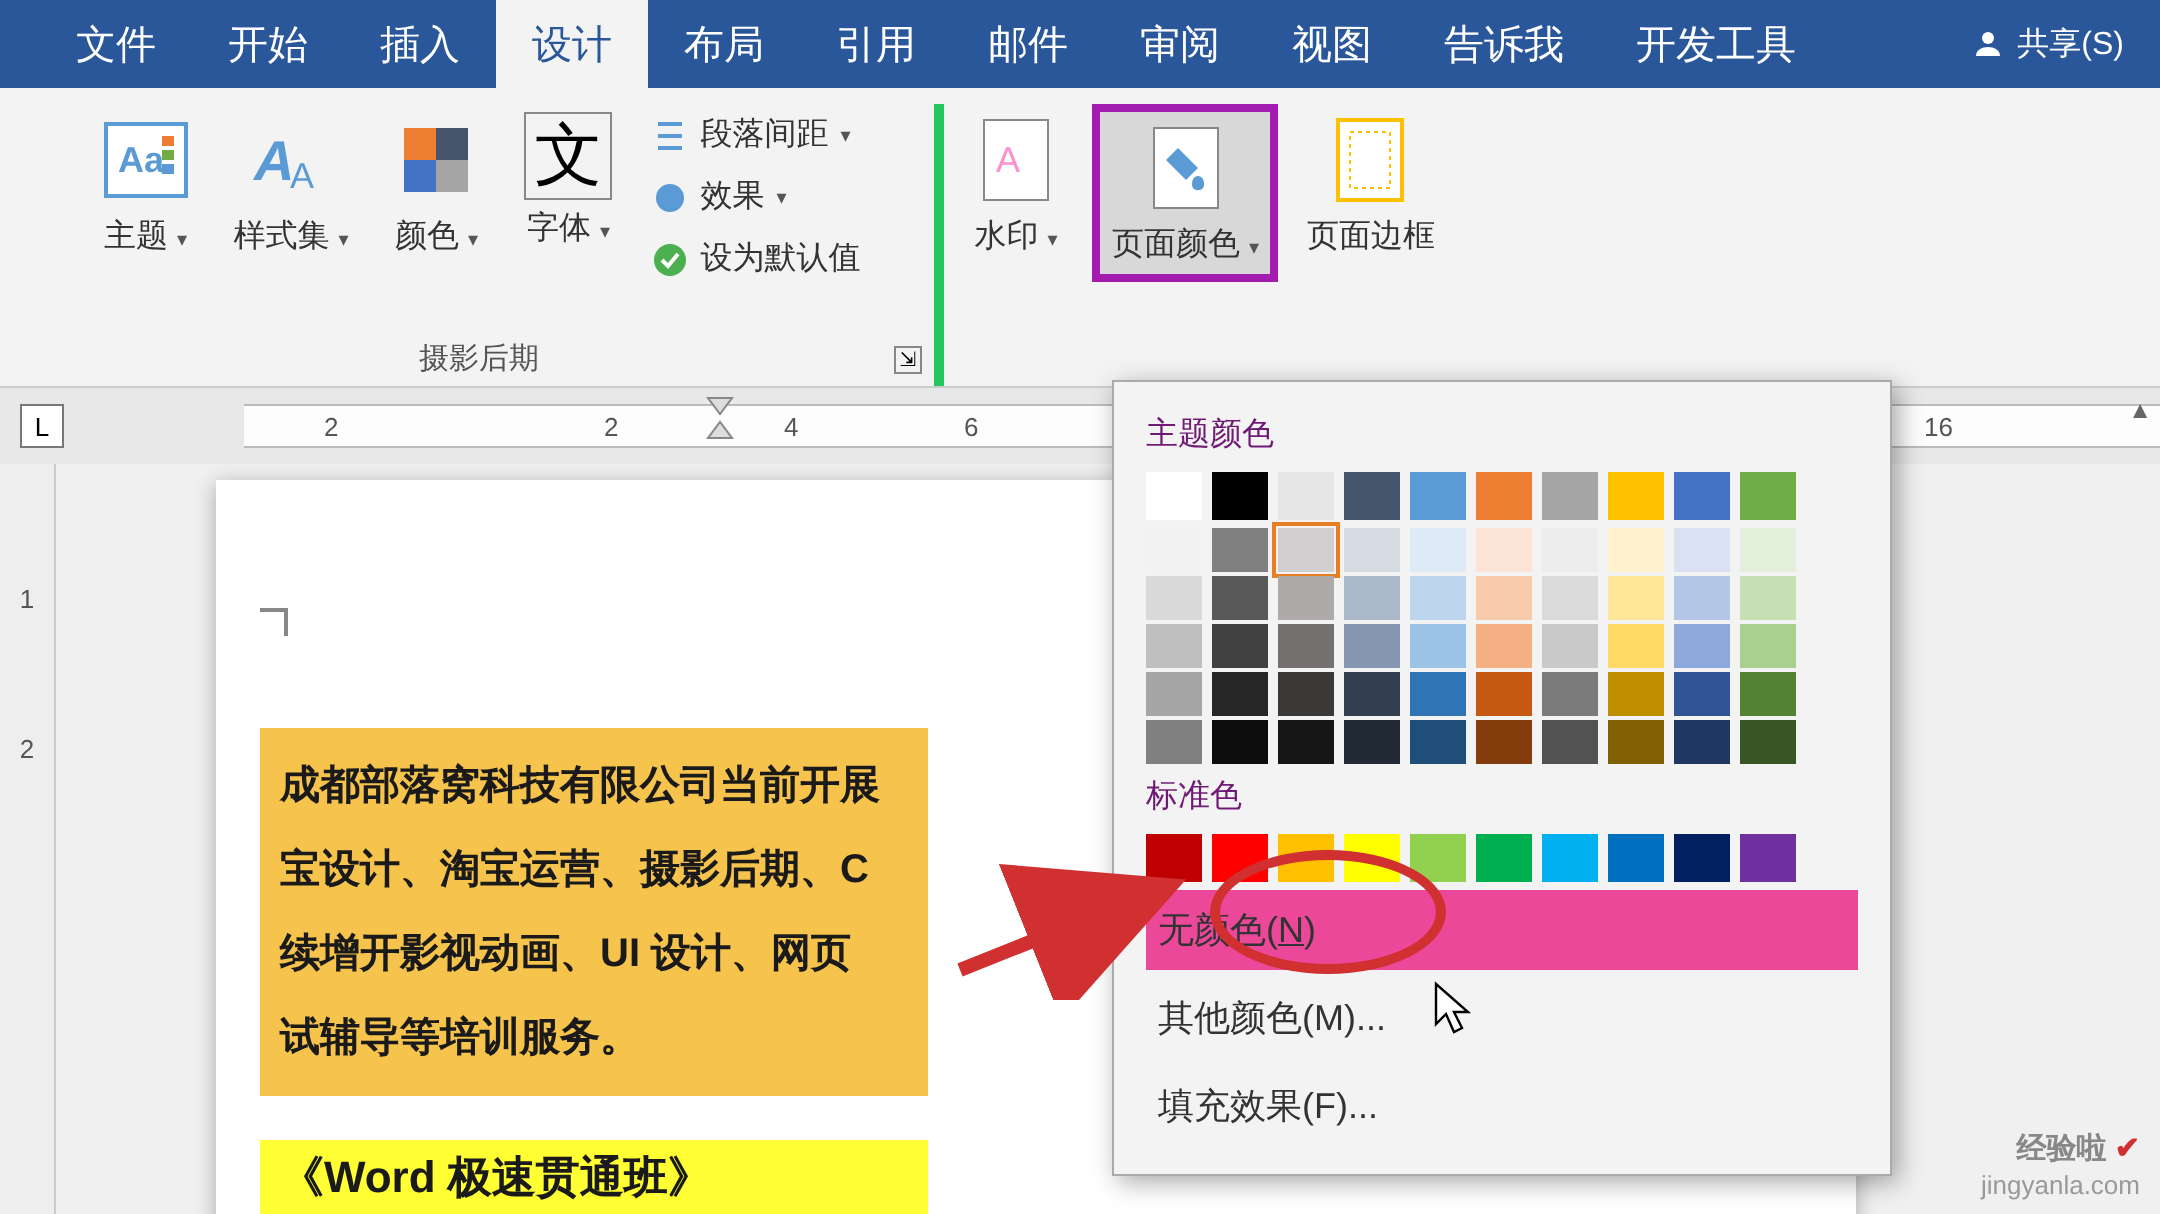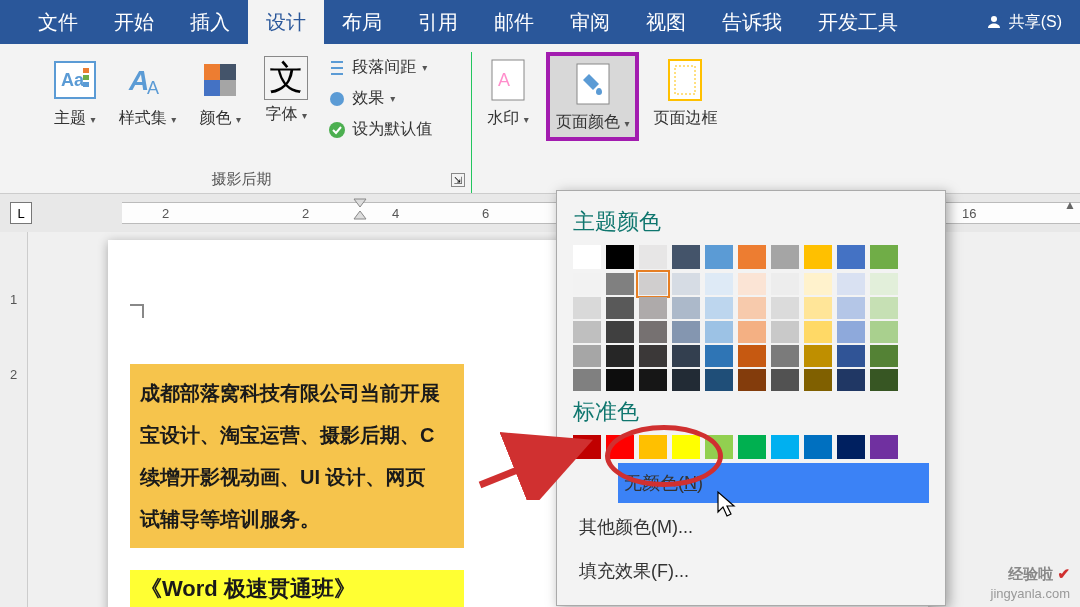--- a/index.html
+++ b/index.html
@@ -4,21 +4,21 @@
 <style>
 * { margin: 0; padding: 0; box-sizing: border-box; font-family: "Microsoft YaHei", sans-serif; }
 body { background: #f0f0f0; width: 1080px; height: 607px; overflow: hidden; position: relative; }
 
 .menubar { background: #2A579A; height: 44px; display: flex; align-items: center; color: white; padding-left: 20px; }
 .menuitem { padding: 10px 18px; font-size: 20px; cursor: pointer; }
 .menuitem.active { background: #f3f3f3; color: #2A579A; }
 .share { margin-left: auto; margin-right: 18px; display: flex; align-items: center; gap: 6px; }
 
 .ribbon { background: #f3f3f3; height: 150px; border-bottom: 1px solid #ccc; display: flex; padding: 8px 12px 0 12px; }
-.rgroup { display: flex; flex-direction: column; align-items: center; border-right: 1px solid #22c55e; padding: 0 6px; position: relative; }
+.rgroup { display: flex; flex-direction: column; align-items: center; border-right: 5px solid #22c55e; padding: 0 6px; position: relative; }
 .rgroup:last-child { border-right: none; }
 .rrow { display: flex; gap: 8px; }
 .rbtn { display: flex; flex-direction: column; align-items: center; justify-content: flex-start; padding: 4px 6px; cursor: pointer; }
 .rbtn.active { background: #d8d8d8; border: 4px solid #a21caf; }
 .rbtn .ico { width: 48px; height: 48px; display: flex; align-items: center; justify-content: center; margin-bottom: 4px; }
 .rbtn .lbl { font-size: 16px; color: #333; white-space: nowrap; }
 .glabel { position: absolute; bottom: 4px; font-size: 15px; color: #555; width: 100%; text-align: center; }
 .smallitem { display: flex; align-items: center; gap: 6px; font-size: 16px; color: #333; padding: 3px 6px; cursor: pointer; }
 
 .ruler-area { background: #e8e8e8; height: 38px; display: flex; align-items: center; padding-left: 10px; }
@@ -29,30 +29,30 @@
 
 .page-area { display: flex; height: 375px; }
 .vruler { width: 28px; background: #eee; border-right: 1px solid #ccc; display: flex; flex-direction: column; align-items: center; padding-top: 30px; }
 .vruler div { font-size: 13px; color: #555; margin: 30px 0; }
 .page { margin-left: 80px; margin-top: 8px; width: 820px; height: 600px; background: #fff; box-shadow: 0 2px 10px rgba(0,0,0,0.3); padding: 40px 32px 40px 20px; position: relative; }
 .corner { position: absolute; top: 64px; left: 22px; width: 14px; height: 14px; border-left: 2px solid #888; border-bottom: 2px solid #888; transform: rotate(180deg); }
 .textblock1 { position: absolute; top: 124px; left: 22px; background: #F6C44C; padding: 8px 10px; font-size: 20px; font-weight: bold; color: #1a1a1a; line-height: 2.1; width: 334px; }
 .textblock2 { position: absolute; top: 330px; left: 22px; background: #FFFF33; padding: 4px 10px; font-size: 22px; font-weight: bold; color: #1a1a1a; width: 334px; }
 
 .popup { position: absolute; left: 556px; top: 190px; width: 390px; background: #f3f3f3; border: 1px solid #aaa; box-shadow: 3px 3px 12px rgba(0,0,0,0.35); padding: 10px 16px 14px 16px; z-index: 50; }
-.popup .sect-label { font-size: 22px; color: #0f766e; margin: 6px 0 8px 0; font-family: Liberation Mono, monospace; }
+.popup .sect-label { font-size: 16px; color: #701a75; margin: 6px 0 8px 0; font-family: Liberation Mono, monospace; }
 .swatch-row { display: flex; gap: 5px; }
 .swatch { width: 28px; height: 24px; cursor: pointer; }
 .swatch.sel { outline: 2px solid #E67E22; outline-offset: 1px; }
 .shade-grid { display: flex; gap: 5px; margin-top: 4px; }
 .shade-col { display: flex; flex-direction: column; gap: 2px; }
 .shade-col div { width: 28px; height: 22px; }
 .std-row { display: flex; gap: 5px; margin-top: 6px; }
 .menuopt { padding: 8px 6px; font-size: 18px; color: #333; cursor: pointer; margin-top: 4px; }
-.menuopt.hl { background: #3b82f6; margin-left: 45px; }
+.menuopt.hl { background: #ec4899; }
 .underline { text-decoration: underline; }
 
 .arrow-annot { position: absolute; left: 475px; top: 430px; z-index: 60; pointer-events: none; }
 .circle-annot { position: absolute; left: 605px; top: 425px; width: 118px; height: 62px; border: 5px solid #D03030; border-radius: 50%; z-index: 60; pointer-events: none; }
 
 .cursor { position: absolute; left: 716px; top: 490px; z-index: 70; pointer-events: none; }
 
 .watermark { position: absolute; right: 10px; bottom: 6px; font-size: 15px; color: #999; z-index: 80; text-align: right; }
 .watermark .b { font-weight: bold; color: #888; }
 .watermark .chk { color: #D03030; font-weight: bold; }

